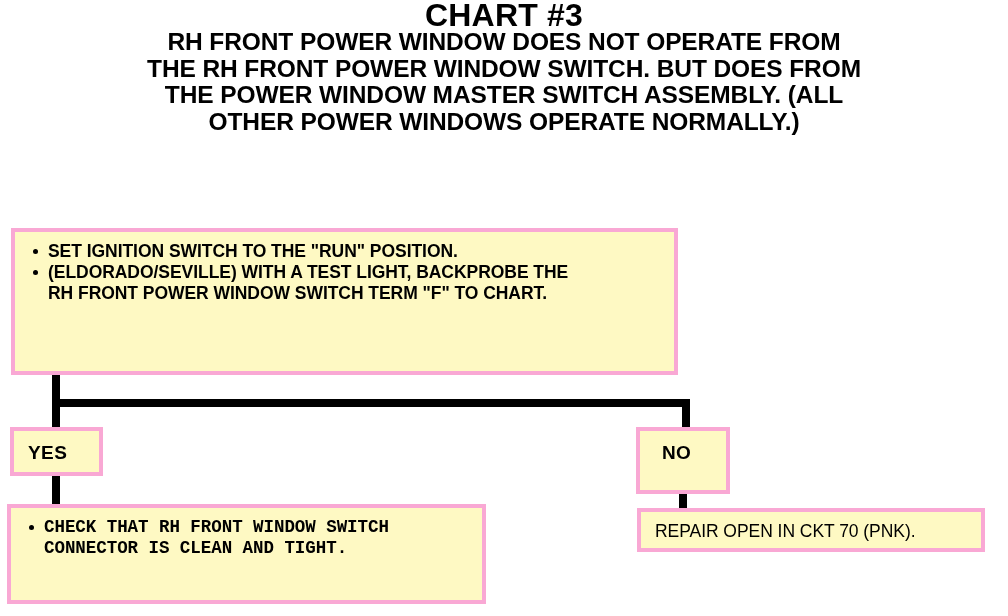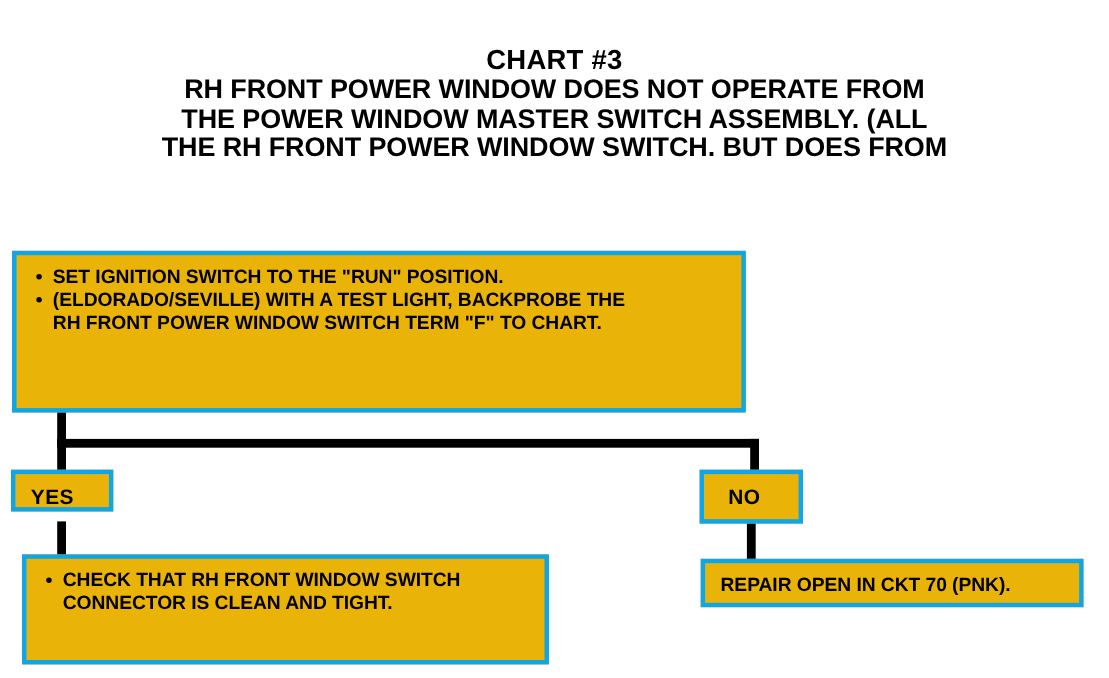--- a/index.html
+++ b/index.html
@@ -19,80 +19,80 @@
 
   
   #title-block {
     position: absolute;
     top: 2px;
     left: 0;
     width: 1008px;
     text-align: center;
   }
   #chart-heading {
-    font-size: 25px;
+    font-size: 32px;
     font-weight: bold;
     letter-spacing: 0.2px;
     line-height: 27px;
     white-space: nowrap;
-    margin-top: 40px;
   }
   .subtitle-line {
     font-size: 24.5px;
     font-weight: bold;
     line-height: 26.5px;
     letter-spacing: -0.1px;
     white-space: nowrap;
   }
 
   
   .box {
     position: absolute;
     box-sizing: border-box;
-    border: 4px solid #0ea5e9;
-    background: #eab308;
+    border: 4px solid #f9a8d4;
+    background: #fef9c3;
     z-index: 3;
   }
 
   #decision-box {
     left: 11px;
     top: 228px;
     width: 667px;
     height: 147px;
     padding: 9px 0 0 17px;
   }
 
   #yes-box {
     left: 10px;
     top: 427px;
     width: 93px;
-    height: 38px;
+    height: 49px;
   }
   #no-box {
     left: 636px;
     top: 427px;
     width: 94px;
-    height: 49px;
+    height: 67px;
   }
   .branch-label {
     position: absolute;
     left: 14px;
     top: 11px;
     font-size: 19px;
     font-weight: bold;
     letter-spacing: 0.4px;
   }
   #no-box .branch-label { left: 22px; }
 
   #action-box-yes {
-    left: 20px;
+    left: 7px;
     top: 504px;
     width: 479px;
     height: 100px;
     padding: 9px 0 0 17px;
+    font-family: Liberation Mono, monospace;
   }
 
   #action-box-no {
     left: 637px;
     top: 508px;
     width: 348px;
     height: 44px;
     padding: 9px 0 0 14px;
   }
 
@@ -116,21 +116,21 @@
     position: absolute;
     left: 1px;
     top: 8px;
     width: 5px;
     height: 5px;
     background: #000000;
     border-radius: 50%;
   }
   .plain-text {
     font-size: 17.5px;
-    font-weight: bold;
+    font-weight: normal;
     line-height: 21px;
     letter-spacing: -0.05px;
     white-space: nowrap;
   }
 
   
   .conn {
     position: absolute;
     background: #000000;
     z-index: 1;
@@ -141,22 +141,23 @@
   #conn-right-drop     { left: 682px; top: 399px; width: 8px;   height: 30px; }
   #conn-yes-to-action  { left: 52px;  top: 474px; width: 8px;   height: 32px; }
   #conn-no-to-action   { left: 679px; top: 474px; width: 8px;   height: 36px; }
 </style>
 </head>
 <body>
 
 <div id="title-block">
   <div id="chart-heading">CHART #3</div>
   <div class="subtitle-line">RH FRONT POWER WINDOW DOES NOT OPERATE FROM</div>
+  <div class="subtitle-line">THE RH FRONT POWER WINDOW SWITCH. BUT DOES FROM</div>
   <div class="subtitle-line">THE POWER WINDOW MASTER SWITCH ASSEMBLY. (ALL</div>
-  <div class="subtitle-line">THE RH FRONT POWER WINDOW SWITCH. BUT DOES FROM</div>
+  <div class="subtitle-line">OTHER POWER WINDOWS OPERATE NORMALLY.)</div>
 </div>
 
 <div class="conn" id="conn-stem-down"></div>
 <div class="conn" id="conn-horizontal-bar"></div>
 <div class="conn" id="conn-left-drop"></div>
 <div class="conn" id="conn-right-drop"></div>
 <div class="conn" id="conn-yes-to-action"></div>
 <div class="conn" id="conn-no-to-action"></div>
 
 <div class="box" id="decision-box">

